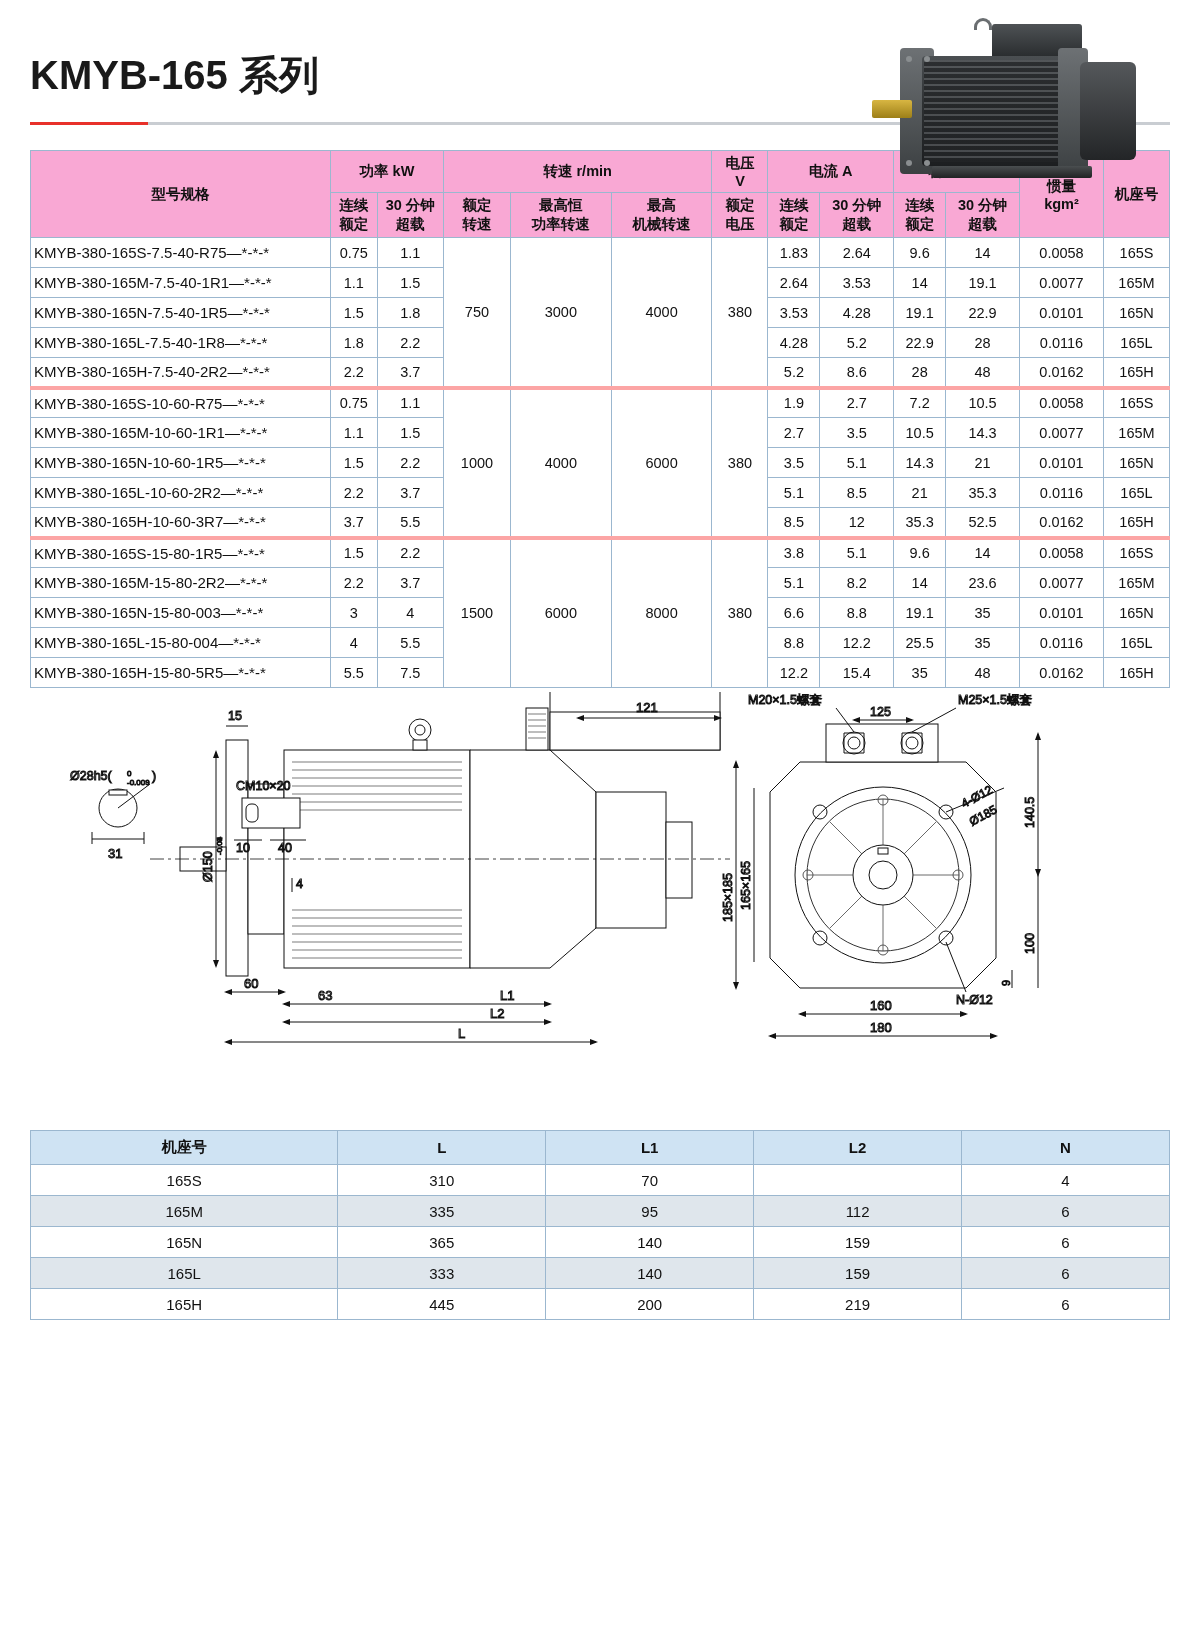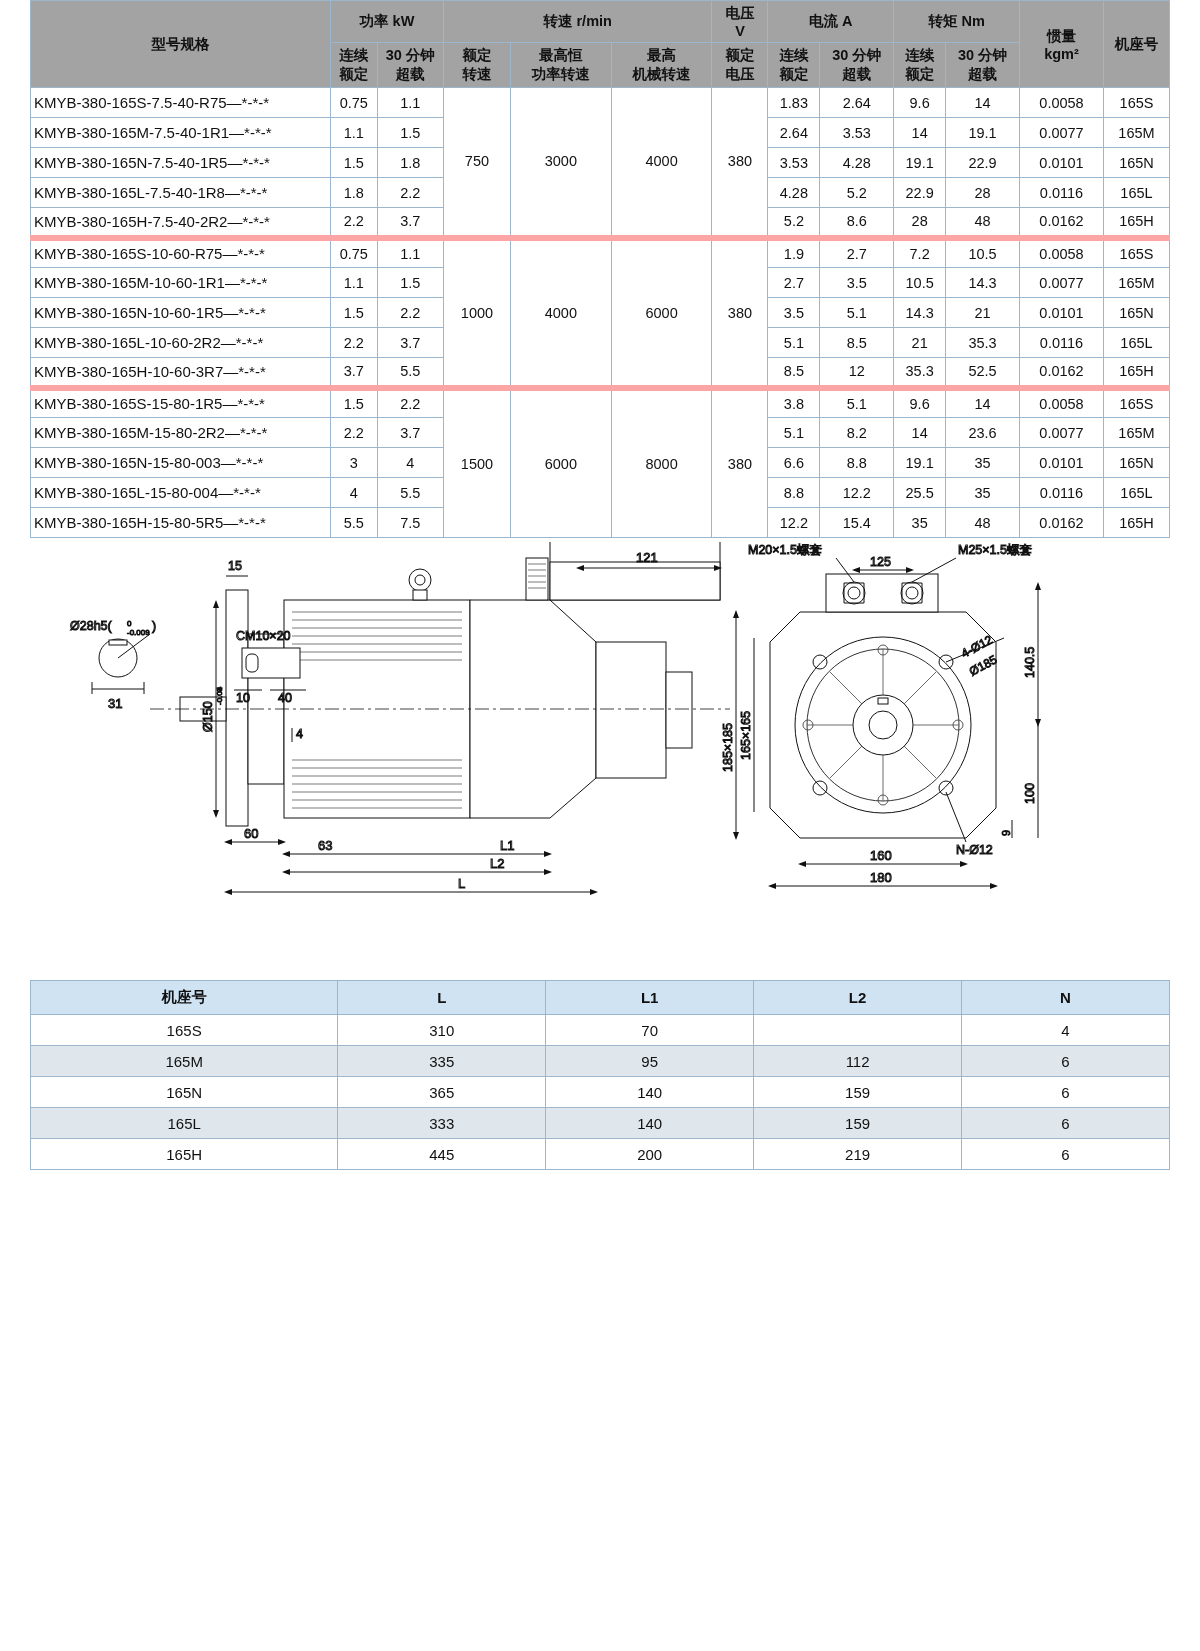--- a/index.html
+++ b/index.html
@@ -66,41 +66,61 @@
     position:absolute; left:70px; top:148px; width:160px; height:12px;
     background:linear-gradient(180deg,#4a4e50,#202223); border-radius:2px;
   }
   .mp-eye { position:absolute; left:112px; top:0px; width:18px; height:12px;
     border:3px solid #6a6e71; border-bottom:none; border-radius:9px 9px 0 0;}
   .mp-bolt{position:absolute;width:6px;height:6px;border-radius:50%;background:#8a8e90;}
 
   
   table { border-collapse:collapse; width:1140px; font-size:14.5px; }
   .spec th, .spec td { border:1px solid #9bb7cf; text-align:center; }
-  .spec thead th { background:#a3a3a3; font-weight:bold; color:#111; padding:3px 0; }
+  .spec thead th { background:#f9a8d4; font-weight:bold; color:#111; padding:3px 0; }
   .spec tbody td { height:30px; padding:1px 3px; background:#fff; }
   .spec tbody td.model { text-align:left; white-space:nowrap; font-size:15px;}
-  .grp-top td { border-top:6px solid #fca5a5; }
+  .grp-top td { border-top:4px solid #fca5a5; }
 
   
   .draw-wrap { position:relative; width:1140px; height:420px; margin-top:4px; }
   .draw-wrap svg { display:block; }
 
   
   .dim { border-collapse:collapse; width:1140px; font-size:15px; margin-top:18px; }
   .dim th { background:#cfe3f3; border:1px solid #9bb7cf; height:34px; font-weight:bold; }
   .dim td { border:1px solid #9bb7cf; height:31px; text-align:center; }
   .dim tbody tr:nth-child(odd) td { background:#ffffff; }
   .dim tbody tr:nth-child(even) td { background:#dfe6ec; }
 </style>
 </head>
 <body>
 
 <div class="page">
 
+  <div class="header">
+    <div class="main-title">KMYB-165 系列</div>
+    <div class="title-rule"></div>
+
+    <div class="motor-photo">
+      <div class="mp-eye"></div>
+      <div class="mp-box"></div>
+      <div class="mp-flange"></div>
+      <div class="mp-body"></div>
+      <div class="mp-fins"></div>
+      <div class="mp-flange2"></div>
+      <div class="mp-rear"></div>
+      <div class="mp-shaft"></div>
+      <div class="mp-foot"></div>
+      <div class="mp-bolt" style="left:44px;top:38px;"></div>
+      <div class="mp-bolt" style="left:44px;top:142px;"></div>
+      <div class="mp-bolt" style="left:62px;top:38px;"></div>
+      <div class="mp-bolt" style="left:62px;top:142px;"></div>
+    </div>
+  </div>
 
 
   <table class="spec">
     <thead>
       <tr>
         <th rowspan="2" style="width:300px;">型号规格</th>
         <th colspan="2" style="width:106px;">功率 kW</th>
         <th colspan="3" style="width:252px;">转速 r/min</th>
         <th rowspan="1" style="width:56px;white-space:pre-line;">电压
 V</th>

